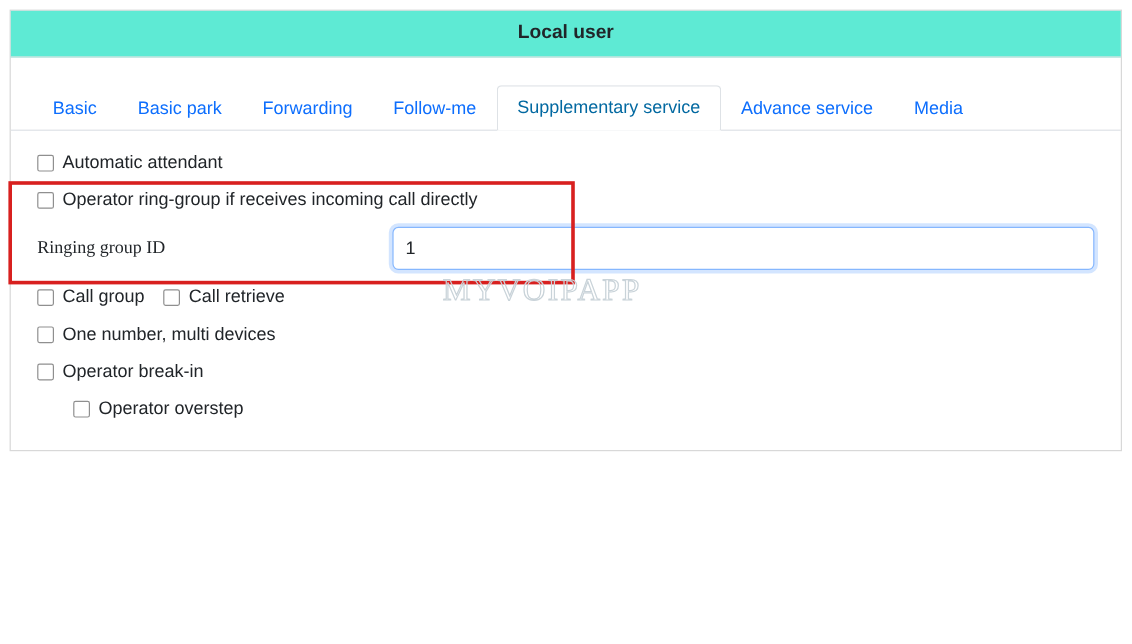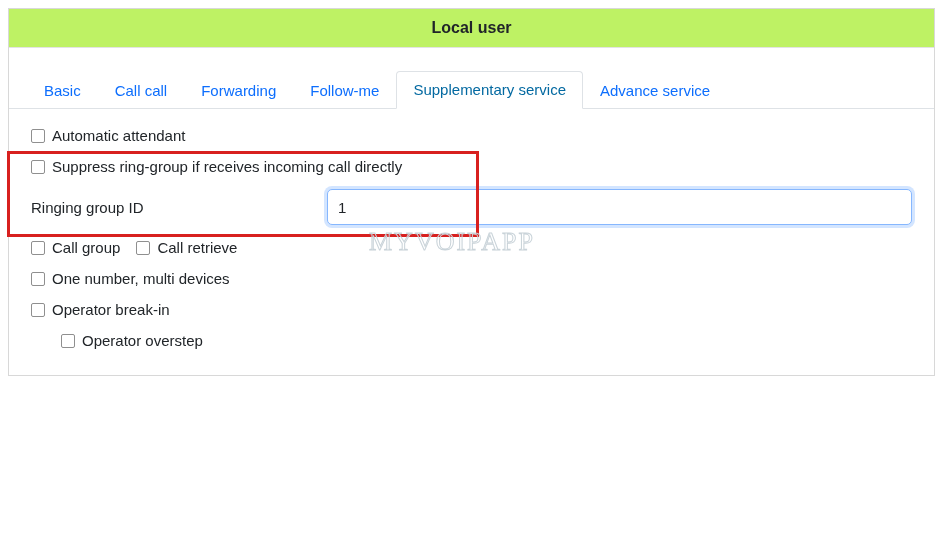--- a/index.html
+++ b/index.html
@@ -10,21 +10,21 @@
     color: #212529;
     background: #fff;
     padding: 8px;
   }
   .panel {
     width: 927px;
     border: 1px solid #d8d8d8;
     background: #fff;
   }
   .panel-header {
-    background: #bef264;
+    background: #5eead4;
     border-bottom: 1px solid #e3e3e3;
     text-align: center;
     padding: 10px 0;
     font-weight: 700;
     font-size: 16px;
   }
   .tabs {
     display: flex;
     align-items: center;
     padding: 22px 18px 0 18px;
@@ -84,20 +84,21 @@
     cursor: pointer;
   }
   .field-row {
     display: flex;
     align-items: center;
     margin-bottom: 14px;
   }
   .field-label {
     width: 296px;
     flex: none;
+    font-family: Liberation Serif, serif;
   }
   .text-input {
     flex: 1;
     height: 36px;
     padding: 6px 10px;
     font-size: 15px;
     color: #212529;
     border: 1px solid #ced4da;
     border-radius: 5px;
     outline: none;
@@ -123,43 +124,44 @@
 </style>
 </head>
 <body>
 
 <div class="panel">
 
   <div class="panel-header">Local user</div>
 
   <div class="tabs">
     <div class="tab">Basic</div>
-    <div class="tab">Call call</div>
+    <div class="tab">Basic park</div>
     <div class="tab">Forwarding</div>
     <div class="tab">Follow-me</div>
     <div class="tab active">Supplementary service</div>
     <div class="tab">Advance service</div>
+    <div class="tab">Media</div>
   </div>
 
   <div class="form-area">
 
     <div class="red-box"></div>
     <div class="watermark">MYVOIPAPP</div>
 
     <div class="cb-row">
       <label class="cb-label">
         <span class="cb"></span>
         <span>Automatic attendant</span>
       </label>
     </div>
 
     <div class="cb-row">
       <label class="cb-label">
         <span class="cb"></span>
-        <span>Suppress ring-group if receives incoming call directly</span>
+        <span>Operator ring-group if receives incoming call directly</span>
       </label>
     </div>
 
     <div class="field-row">
       <div class="field-label">Ringing group ID</div>
       <input class="text-input focused" type="text" value="1" style="">
     </div>
 
 
     <div class="cb-row inline-multi">

